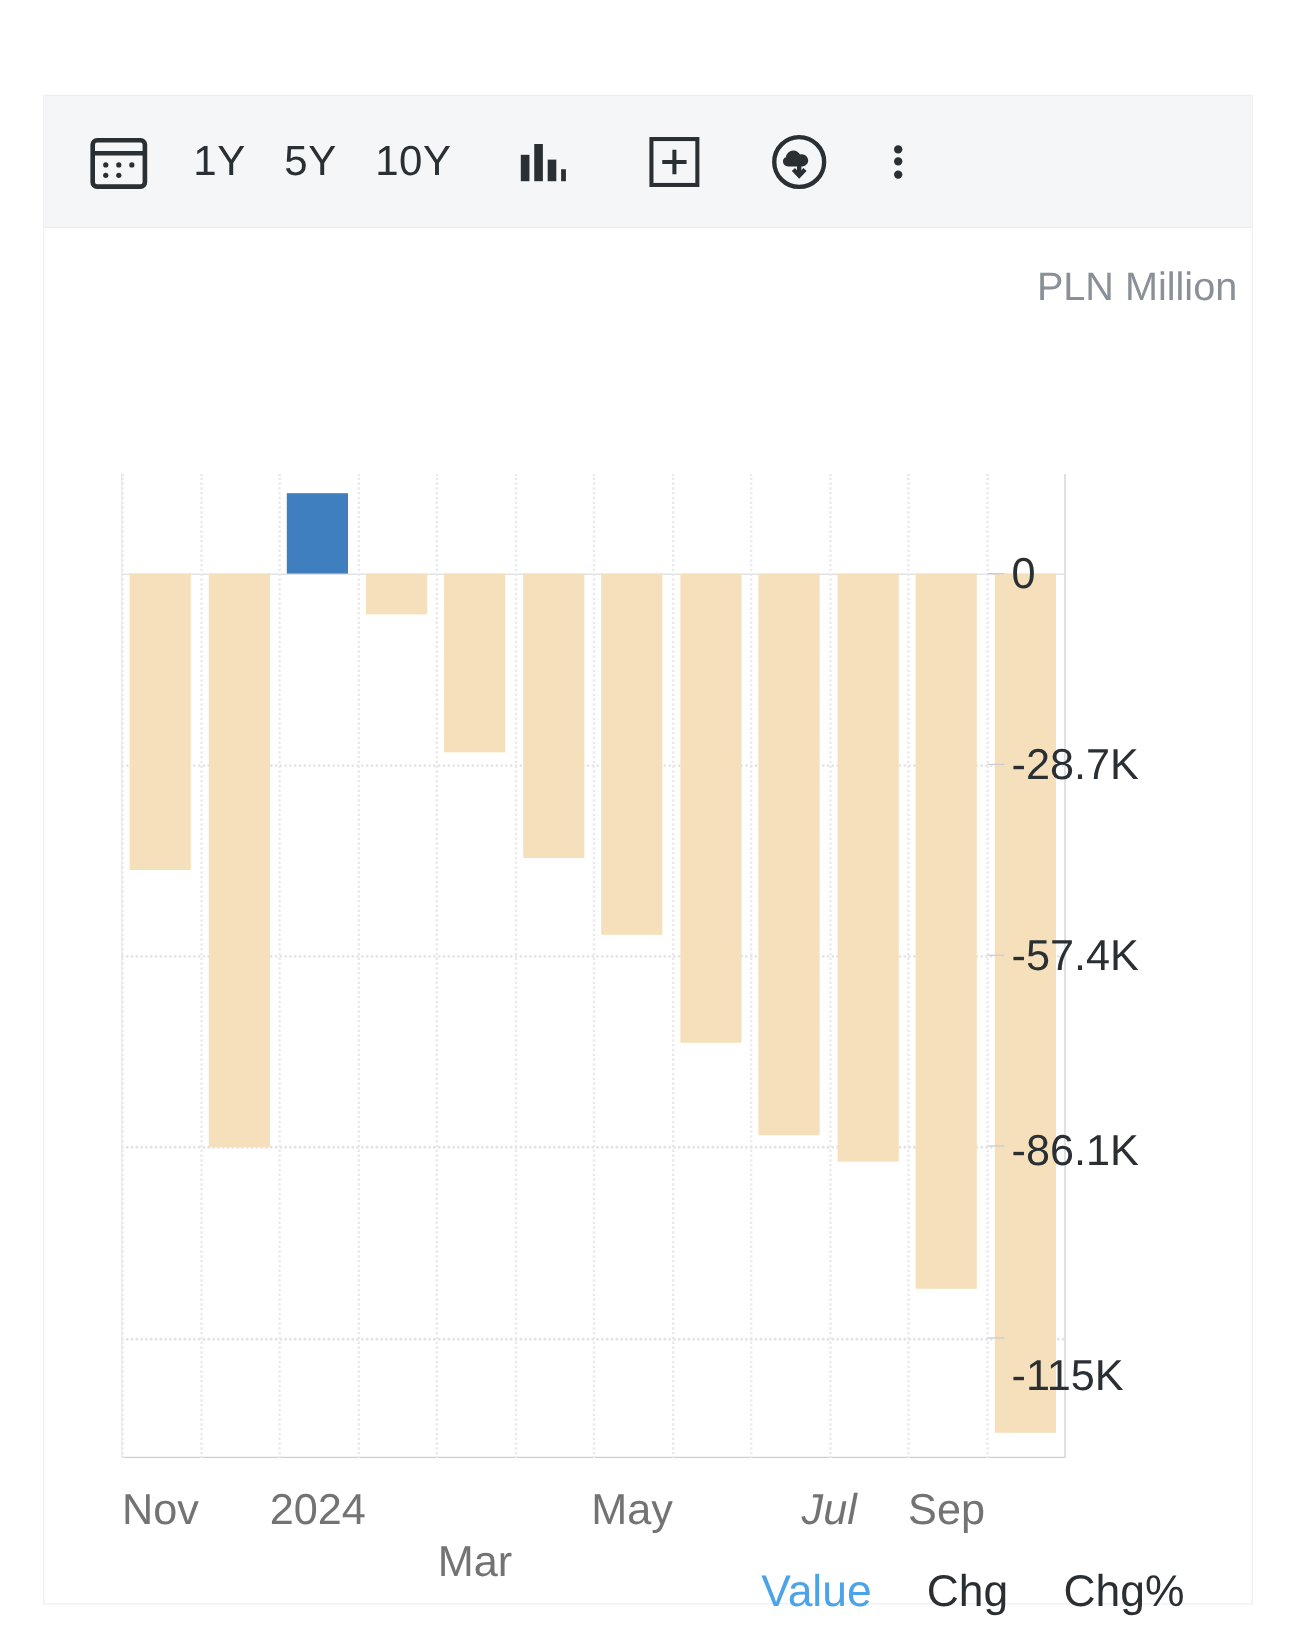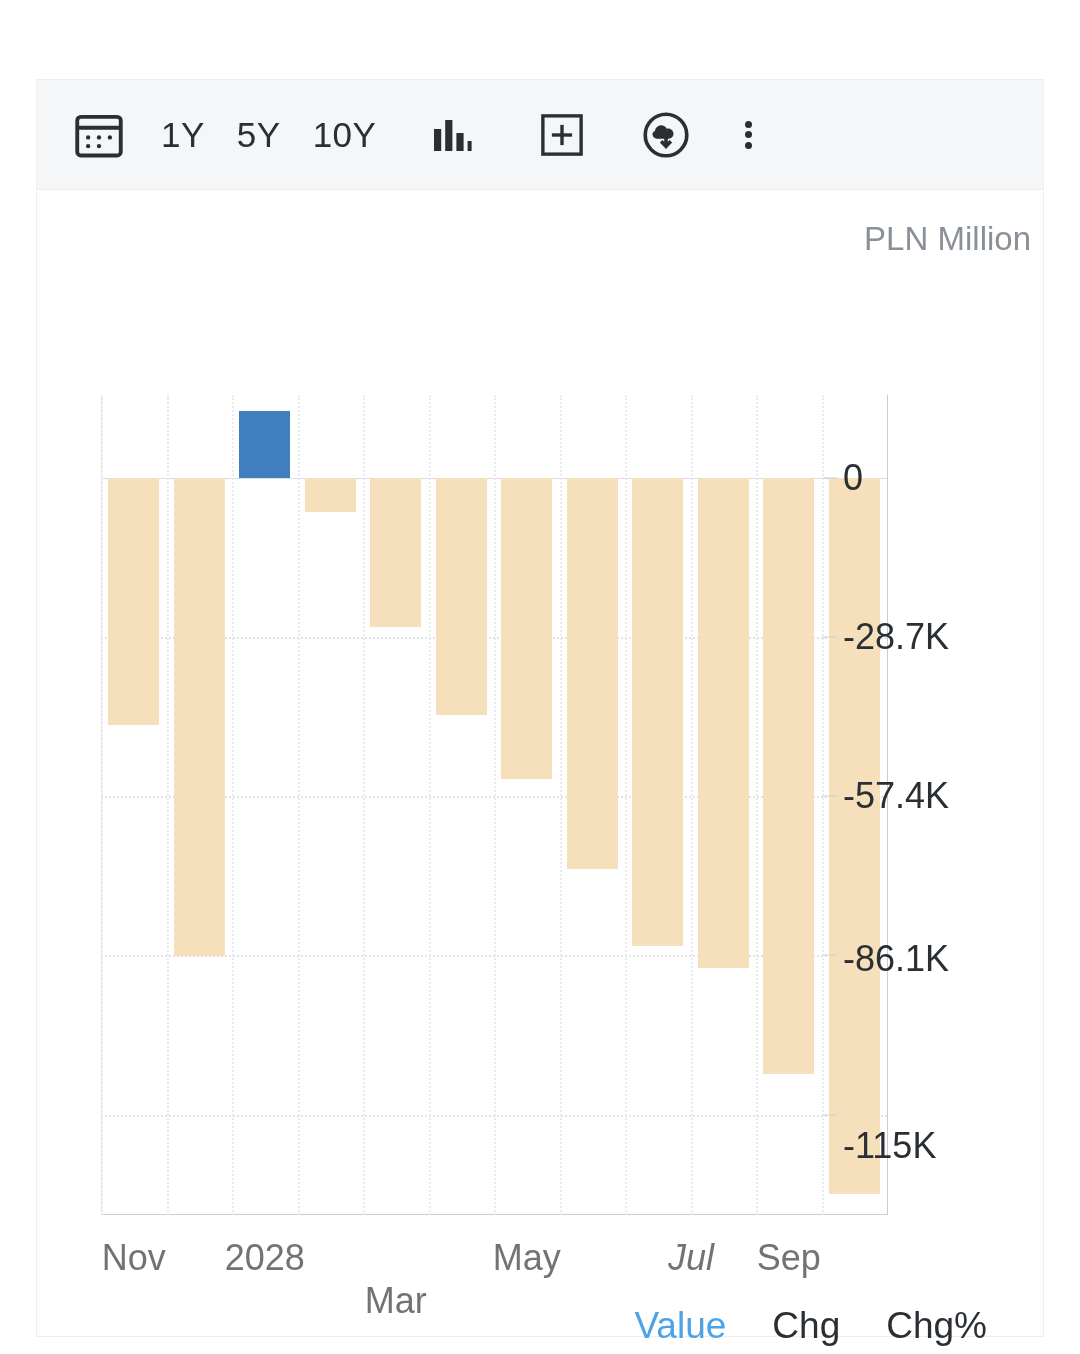--- a/index.html
+++ b/index.html
@@ -273,21 +273,21 @@
         <div class="ytick" style="top: 288.108px;">0</div>
         <div class="ytick-mark" style="top: 447.122px;"></div>
         <div class="ytick" style="top: 447.122px;">-28.7K</div>
         <div class="ytick-mark" style="top: 606.135px;"></div>
         <div class="ytick" style="top: 606.135px;">-57.4K</div>
         <div class="ytick-mark" style="top: 765.149px;"></div>
         <div class="ytick" style="top: 769px;">-86.1K</div>
         <div class="ytick-mark" style="top: 925.27px;"></div>
         <div class="ytick" style="top: 956px;">-115K</div>
         <div class="xlabel" style="left: 96.75px; top: 1047px;">Nov</div>
-        <div class="xlabel" style="left: 227.75px; top: 1047px;">2028</div>
+        <div class="xlabel" style="left: 227.75px; top: 1047px;">2024</div>
         <div class="xlabel" style="left: 358.75px; top: 1090px;">Mar</div>
         <div class="xlabel" style="left: 489.75px; top: 1047px;">May</div>
         <div class="xlabel" style="left: 654px; top: 1047px; font-style: italic;">Jul</div>
         <div class="xlabel" style="left: 751.75px; top: 1047px;">Sep</div>
       </div>
 
   </div>
 </div>
 
 </body></html>

